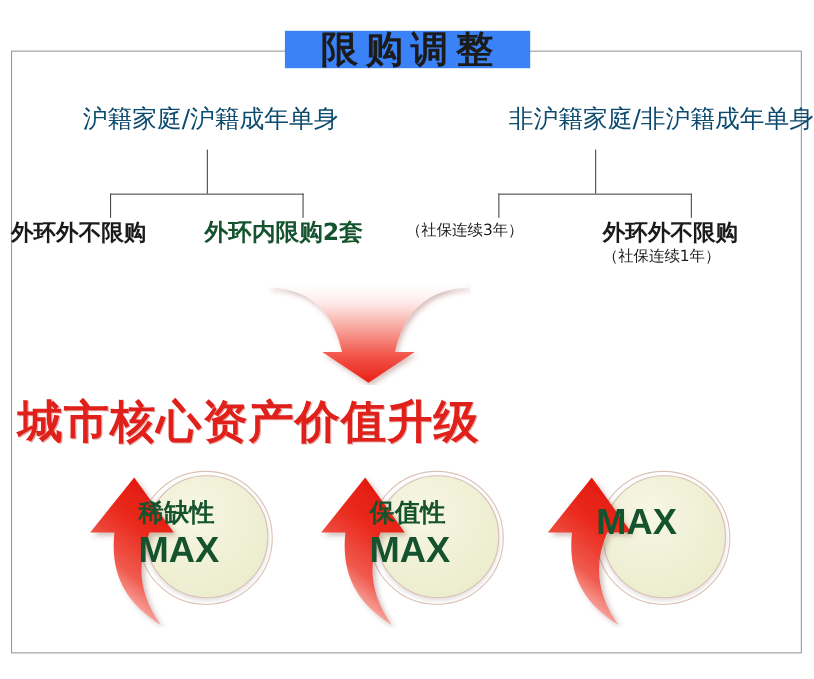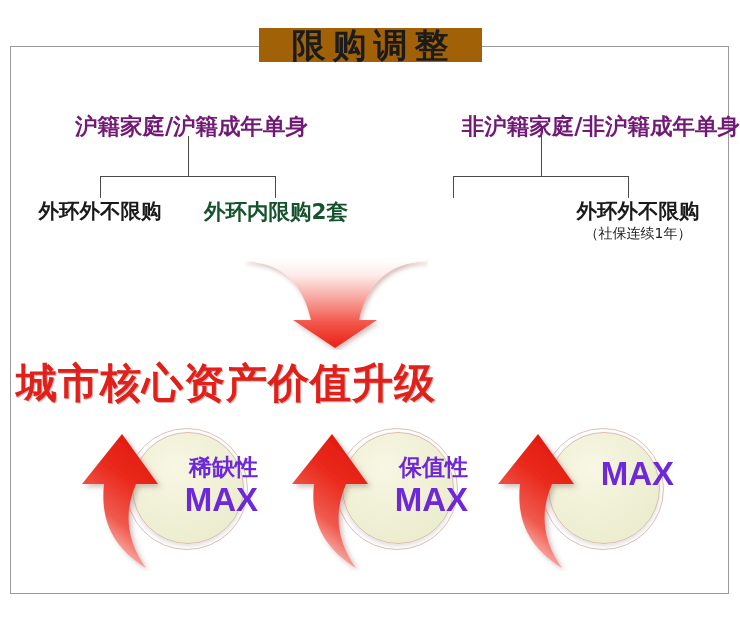--- a/index.html
+++ b/index.html
@@ -33,38 +33,38 @@
     left: 0;
     top: 14px;
     width: 740px;
     height: 62px;
     display: flex;
     align-items: center;
     justify-content: center;
     pointer-events: none;
   }
   #title {
-    background: #a16207;
+    background: #3b82f6;
     padding: 0 26px;
     font-size: 34px;
     font-weight: bold;
     letter-spacing: 7px;
     text-indent: 7px;
     color: #1b1b1b;
     line-height: 1;
     white-space: nowrap;
   }
 
   
   .group-head {
     position: absolute;
-    top: 113px;
+    top: 95px;
     font-size: 22.5px;
-    font-weight: bold;
-    color: #701a75;
+    font-weight: normal;
+    color: #0c4a6e;
     white-space: nowrap;
     line-height: 1.2;
   }
   #head-left  { left: 0;   width: 383px; text-align: center; }
   #head-right { left: 383px; width: 357px; text-align: right; }
 
   
   .tree { position: absolute; }
   .tree .stem {
     position: absolute;
@@ -92,21 +92,20 @@
   .tree .leg.l { left: 0; }
   .tree .leg.r { right: 0; }
 
   #tree-left  { left: 100px; top: 136px; width: 176px; height: 64px; }
   #tree-right { left: 453px; top: 136px; width: 176px; height: 64px; }
 
   
   .leaf {
     position: absolute;
     top: 200px;
-    text-align: center;
     white-space: nowrap;
     line-height: 1.12;
   }
   .leaf .main {
     font-size: 20.5px;
     font-weight: bold;
     display: block;
   }
   .leaf .main.red { color: #14532d; font-size: 21.5px; }
   .leaf .sub {
@@ -186,26 +185,26 @@
   }
   .badge .arrow {
     position: absolute;
     left: 0;
     top: 0;
     width: 112px;
     height: 143px;
   }
   .badge .caption {
     position: absolute;
-    left: 60px;
+    left: 50px;
     top: 26px;
     width: 122px;
-    text-align: right;
+    text-align: left;
     line-height: 1.14;
-    color: #6d28d9;
+    color: #14532d;
   }
   .badge .caption .cn {
     display: block;
     font-size: 23px;
     font-weight: bold;
     letter-spacing: 0px;
     white-space: nowrap;
   }
   .badge .caption .max {
     display: block;
@@ -242,20 +241,21 @@
 
 <div class="leaf" id="leaf-1">
   <span class="main">外环外不限购</span>
   <span class="sub"></span>
 </div>
 <div class="leaf" id="leaf-2">
   <span class="main red">外环内限购2套</span>
   <span class="sub"></span>
 </div>
 <div class="leaf" id="leaf-3">
+  <span class="sub">（社保连续3年）</span>
 </div>
 <div class="leaf" id="leaf-4">
   <span class="main">外环外不限购</span>
   <span class="sub">（社保连续1年）</span>
 </div>
 
 <div id="funnel">
   <svg viewBox="0 0 185 92" width="185" height="92" xmlns="http://www.w3.org/2000/svg">
     <defs>
       <linearGradient id="funnelGrad" x1="0" y1="0" x2="0" y2="1">

